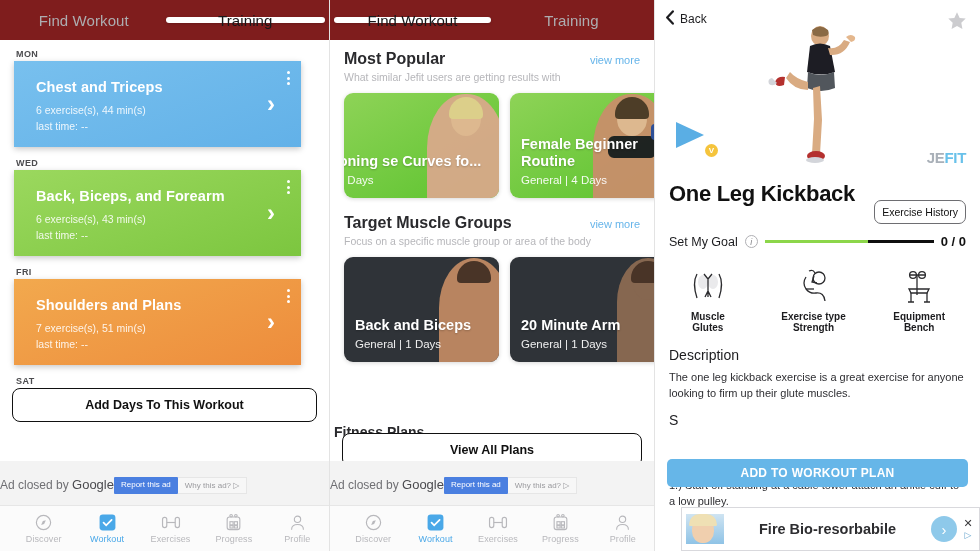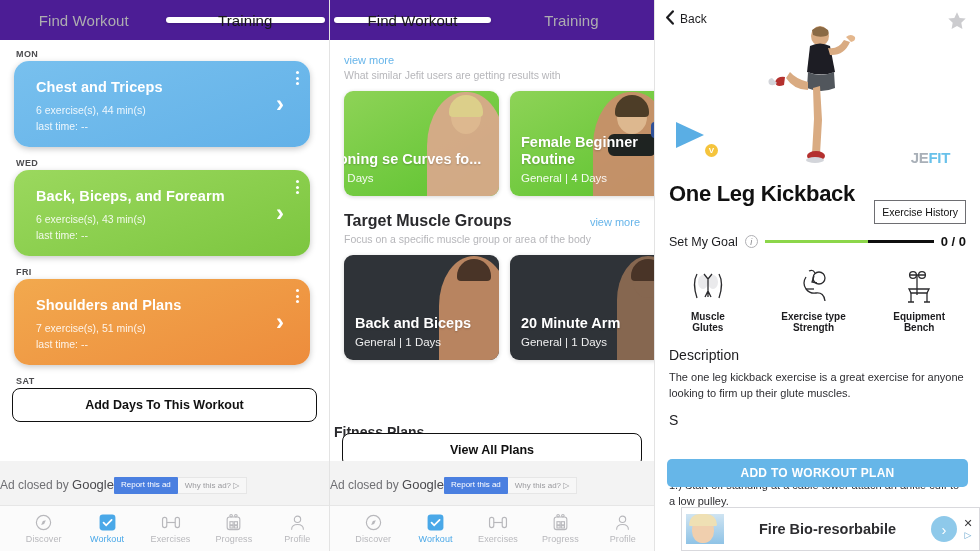--- a/index.html
+++ b/index.html
@@ -12,42 +12,42 @@
   .app { display: flex; width: 980px; height: 551px; }
 
   
   .panel { position: relative; height: 551px; background: #fff; overflow: hidden; }
   .panel-1 { width: 330px; border-right: 1px solid #e3e3e3; }
   .panel-2 { width: 325px; border-right: 1px solid #e3e3e3; }
   .panel-3 { width: 325px; }
 
   
   .seg {
-    display: flex; height: 40px; background: #4c1d95;
+    display: flex; height: 40px; background: #7f1d1d;
     padding: 17px 4px; gap: 2px;
   }
   .seg-item {
     flex: 1; display: flex; align-items: center; justify-content: center;
     font-size: 15px; color: #adadb0; border-radius: 8px;
     letter-spacing: .1px;
   }
   .seg-item.active {
     background: #ffffff; color: #18181a; font-weight: 500;
     box-shadow: 0 1px 3px rgba(0,0,0,.18);
   }
 
   
   .train-body { padding: 6px 0 0 0; }
   .day-label {
     font-size: 9px; font-weight: 700; color: #4c4c4f;
     letter-spacing: .4px; margin: 3px 0 2px 16px;
   }
   .wcard {
-    position: relative; margin: 0 19px 11px 14px; height: 86px;
-    border-radius: 15px; padding: 18px 16px 6px 22px; color: #fff;
+    position: relative; margin: 0 28px 11px 14px; height: 86px;
+    border-radius: 0; padding: 18px 16px 6px 22px; color: #fff;
     box-shadow: 0 2px 6px rgba(0,0,0,.22);
     overflow: hidden;
   }
   .wcard.blue   { background: linear-gradient(160deg,#78c0ee,#62b1e8); }
   .wcard.green  { background: linear-gradient(160deg,#9bd85e,#7cc63f); }
   .wcard.orange { background: linear-gradient(160deg,#f2a94e,#ed8c3c); }
   .wcard-title { font-size: 14.5px; font-weight: 700; letter-spacing: .1px; }
   .wcard-sub {
     font-size: 10.5px; color: rgba(255,255,255,.88);
     margin-top: 8px; line-height: 1.5;
@@ -157,33 +157,33 @@
   }
   .star { position: absolute; right: 12px; top: 10px; }
   .playbtn { position: absolute; left: 18px; top: 120px; }
   .play-badge {
     position: absolute; left: 50px; top: 144px; width: 13px; height: 13px;
     border-radius: 50%; background: #f5c43c; color: #fff;
     font-size: 8px; display: flex; align-items: center; justify-content: center;
     font-weight: 700;
   }
   .jefit-logo {
-    position: absolute; right: 30px; bottom: 10px;
+    position: absolute; right: 14px; bottom: 10px;
     font-size: 15px; font-weight: 800; letter-spacing: -.3px;
   }
   .jefit-logo .je { color: #a9b0b8; }
   .jefit-logo .fit { color: #68c1ea; }
 
   .athlete { position: absolute; left: 50%; top: 20px; transform: translateX(-50%);
     width: 120px; height: 150px; }
 
   .ex-title-row { display: flex; padding: 6px 14px 0 14px; align-items: flex-start; }
   .ex-title { font-size: 22px; font-weight: 800; color: #111; line-height: 1.12; flex: 1; letter-spacing: -.3px; }
   .hist-btn {
-    border: 1px solid #6e6e72; border-radius: 0; padding: 5px 7px;
+    border: 1px solid #6e6e72; border-radius: 7px; padding: 5px 7px;
     font-size: 10.5px; color: #111; background: #fff; white-space: nowrap;
     margin-top: 18px;
   }
 
   .goal-row { display: flex; align-items: center; gap: 7px; padding: 10px 14px 0 14px; }
   .goal-lbl { font-size: 12.5px; color: #1c1c1f; }
   .info-i {
     width: 13px; height: 13px; border-radius: 50%; border: 1px solid #b0b0b4;
     font-size: 9px; color: #8a8a8e; display: flex; align-items: center; justify-content: center;
     font-style: italic;
@@ -371,20 +371,21 @@
   </div>
 
   <div class="panel panel-2">
 
     <div class="seg">
       <div class="seg-item active">Find Workout</div>
       <div class="seg-item">Training</div>
     </div>
 
     <div class="sec-head">
+      <div class="sec-title">Most Popular</div>
       <div class="sec-more">view more</div>
     </div>
     <div class="sec-desc">What similar Jefit users are getting results with</div>
     <div class="card-row">
       <div class="pcard greenbg shiftleft">
         <div class="ph">
             <div class="ph-head"></div>
             <div class="ph-hair"></div>
           </div>
         <div class="pcard-txt">

